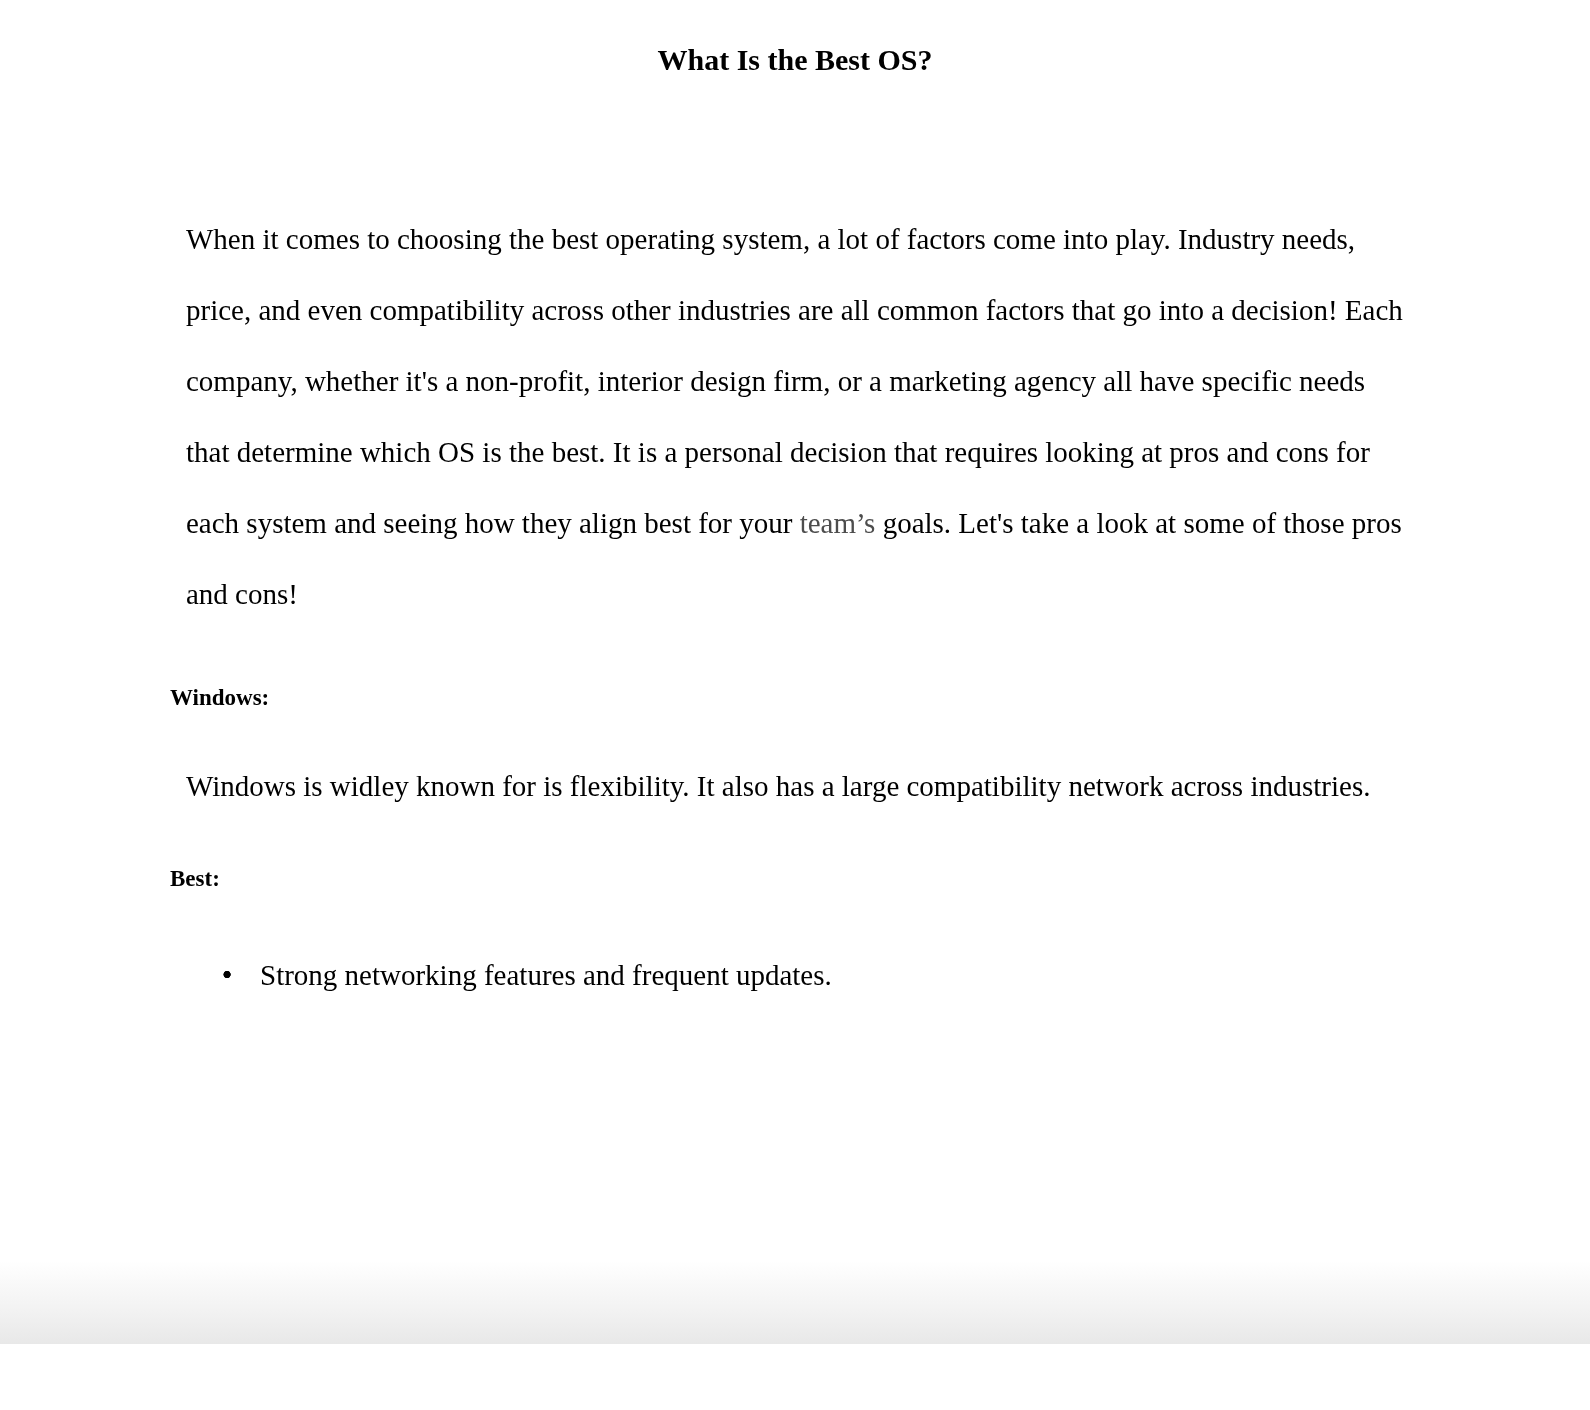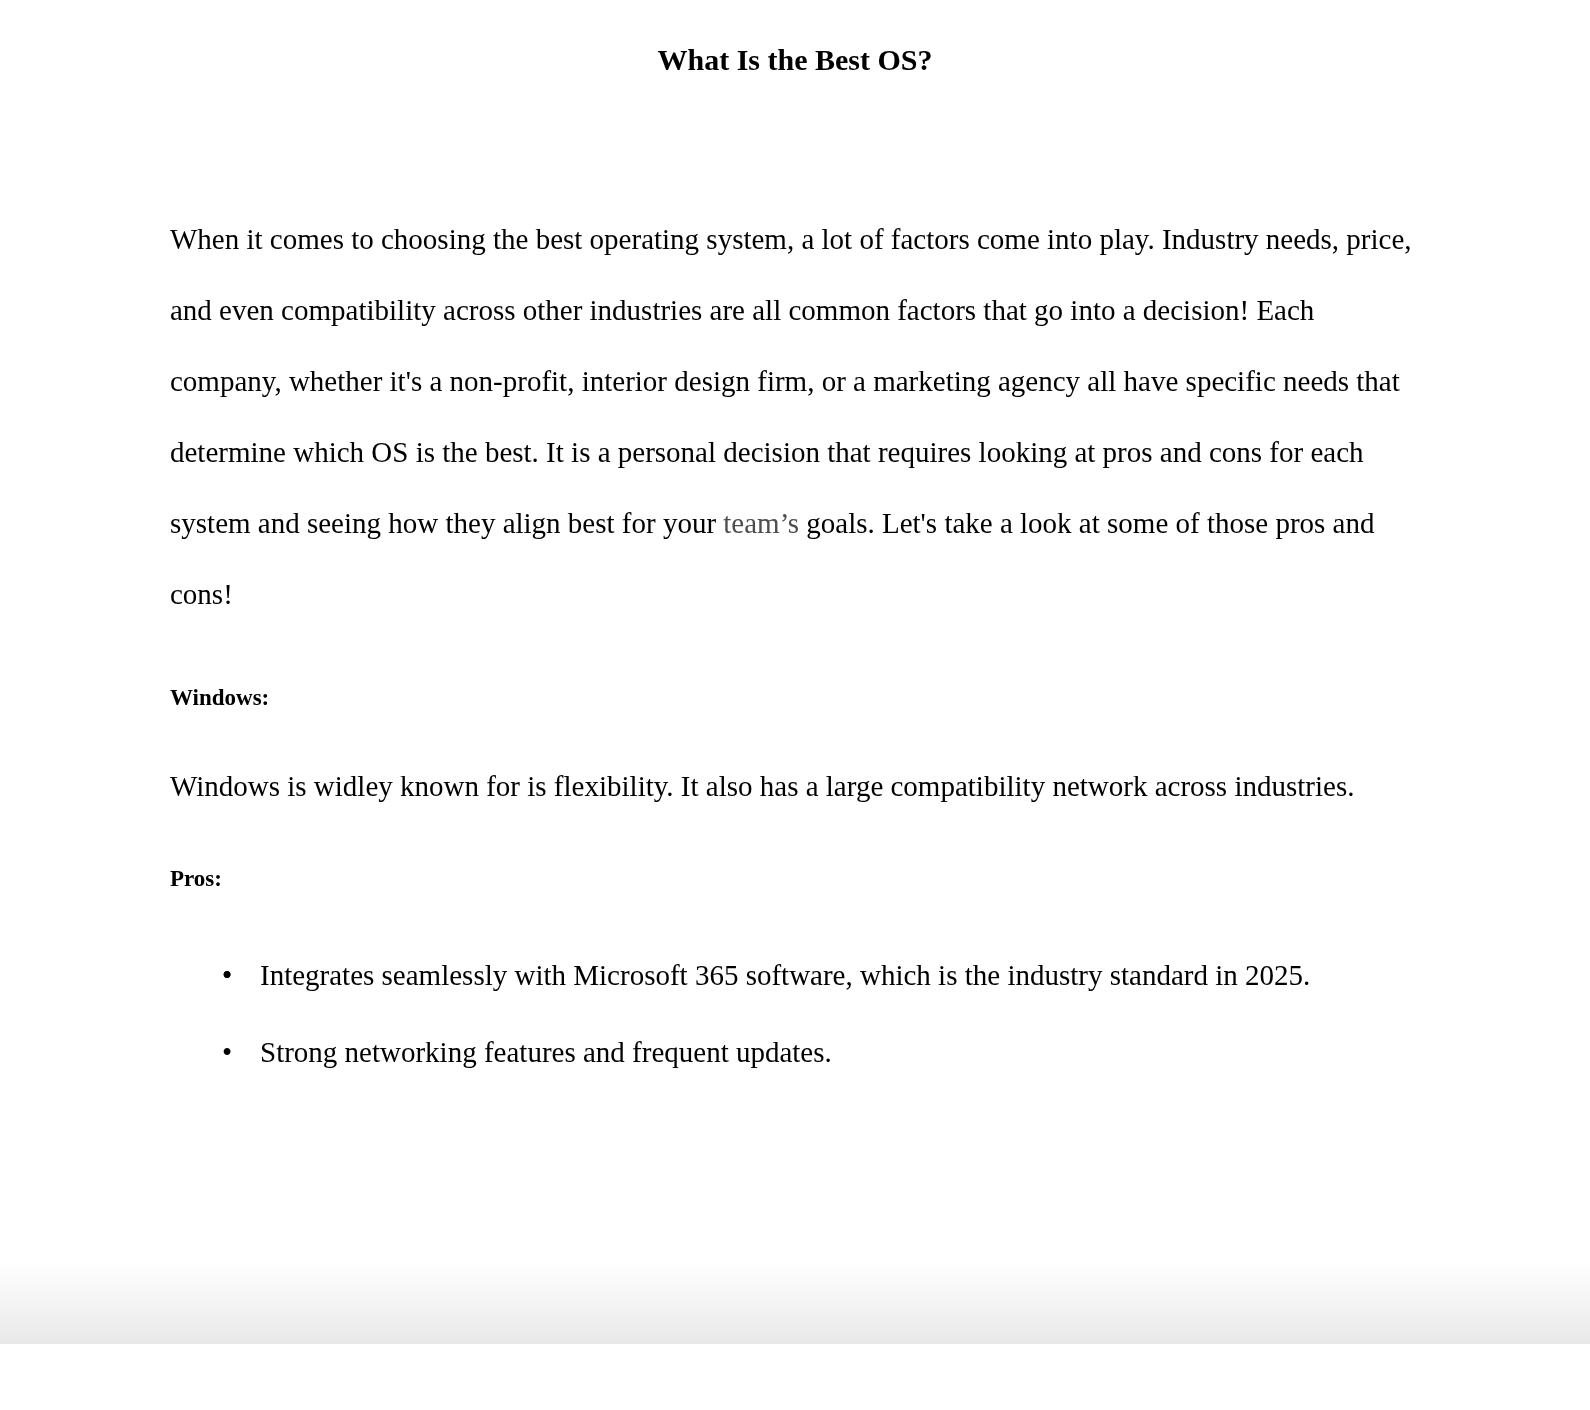--- a/index.html
+++ b/index.html
@@ -24,21 +24,21 @@
     padding: 42px 170px 0 170px;
   }
   .doc-title {
     margin: 0;
     font-size: 30px;
     line-height: 36px;
     font-weight: bold;
     text-align: center;
   }
   .para {
-    margin: 0;
+    margin: 16px;
     font-size: 29px;
     line-height: 71px;
   }
   .intro-para {
     margin-top: 126px;
   }
   .muted-word {
     color: #4d4d4d;
   }
   .section-heading {
@@ -80,29 +80,28 @@
   <div class="content">
 
     <h1 class="doc-title">What Is the Best OS?</h1>
 
     <p class="para intro-para"><span>When it comes to choosing the best operating system, a lot of factors come into play. Industry needs, price, and even compatibility across other industries are all common factors that go into a decision! Each company, whether it's a non-profit, interior design firm, or a marketing agency all have specific needs that determine which OS is the best. It is a personal decision that requires looking at pros and cons for each system and seeing how they align best for your </span><span class="muted-word">team’s</span><span> goals. Let's take a look at some of those pros and cons!</span></p>
 
     <h2 class="section-heading windows-heading">Windows:</h2>
 
     <p class="para windows-para">Windows is widley known for is flexibility. It also has a large compatibility network across industries.</p>
 
-    <h2 class="section-heading pros-heading">Pros:</h2>
+    <h2 class="section-heading pros-heading">Best:</h2>
 
     <ul class="pros-list">
       <li>
         <span class="bullet-glyph">•</span>
       </li>
       <li>
         <span class="bullet-glyph">•</span>
-        <span>Integrates seamlessly with Microsoft 365 software, which is the industry standard in 2025.</span>
       </li>
       <li>
         <span class="bullet-glyph">•</span>
         <span>Strong networking features and frequent updates.</span>
       </li>
     </ul>
 
   </div>
 </div>
 

